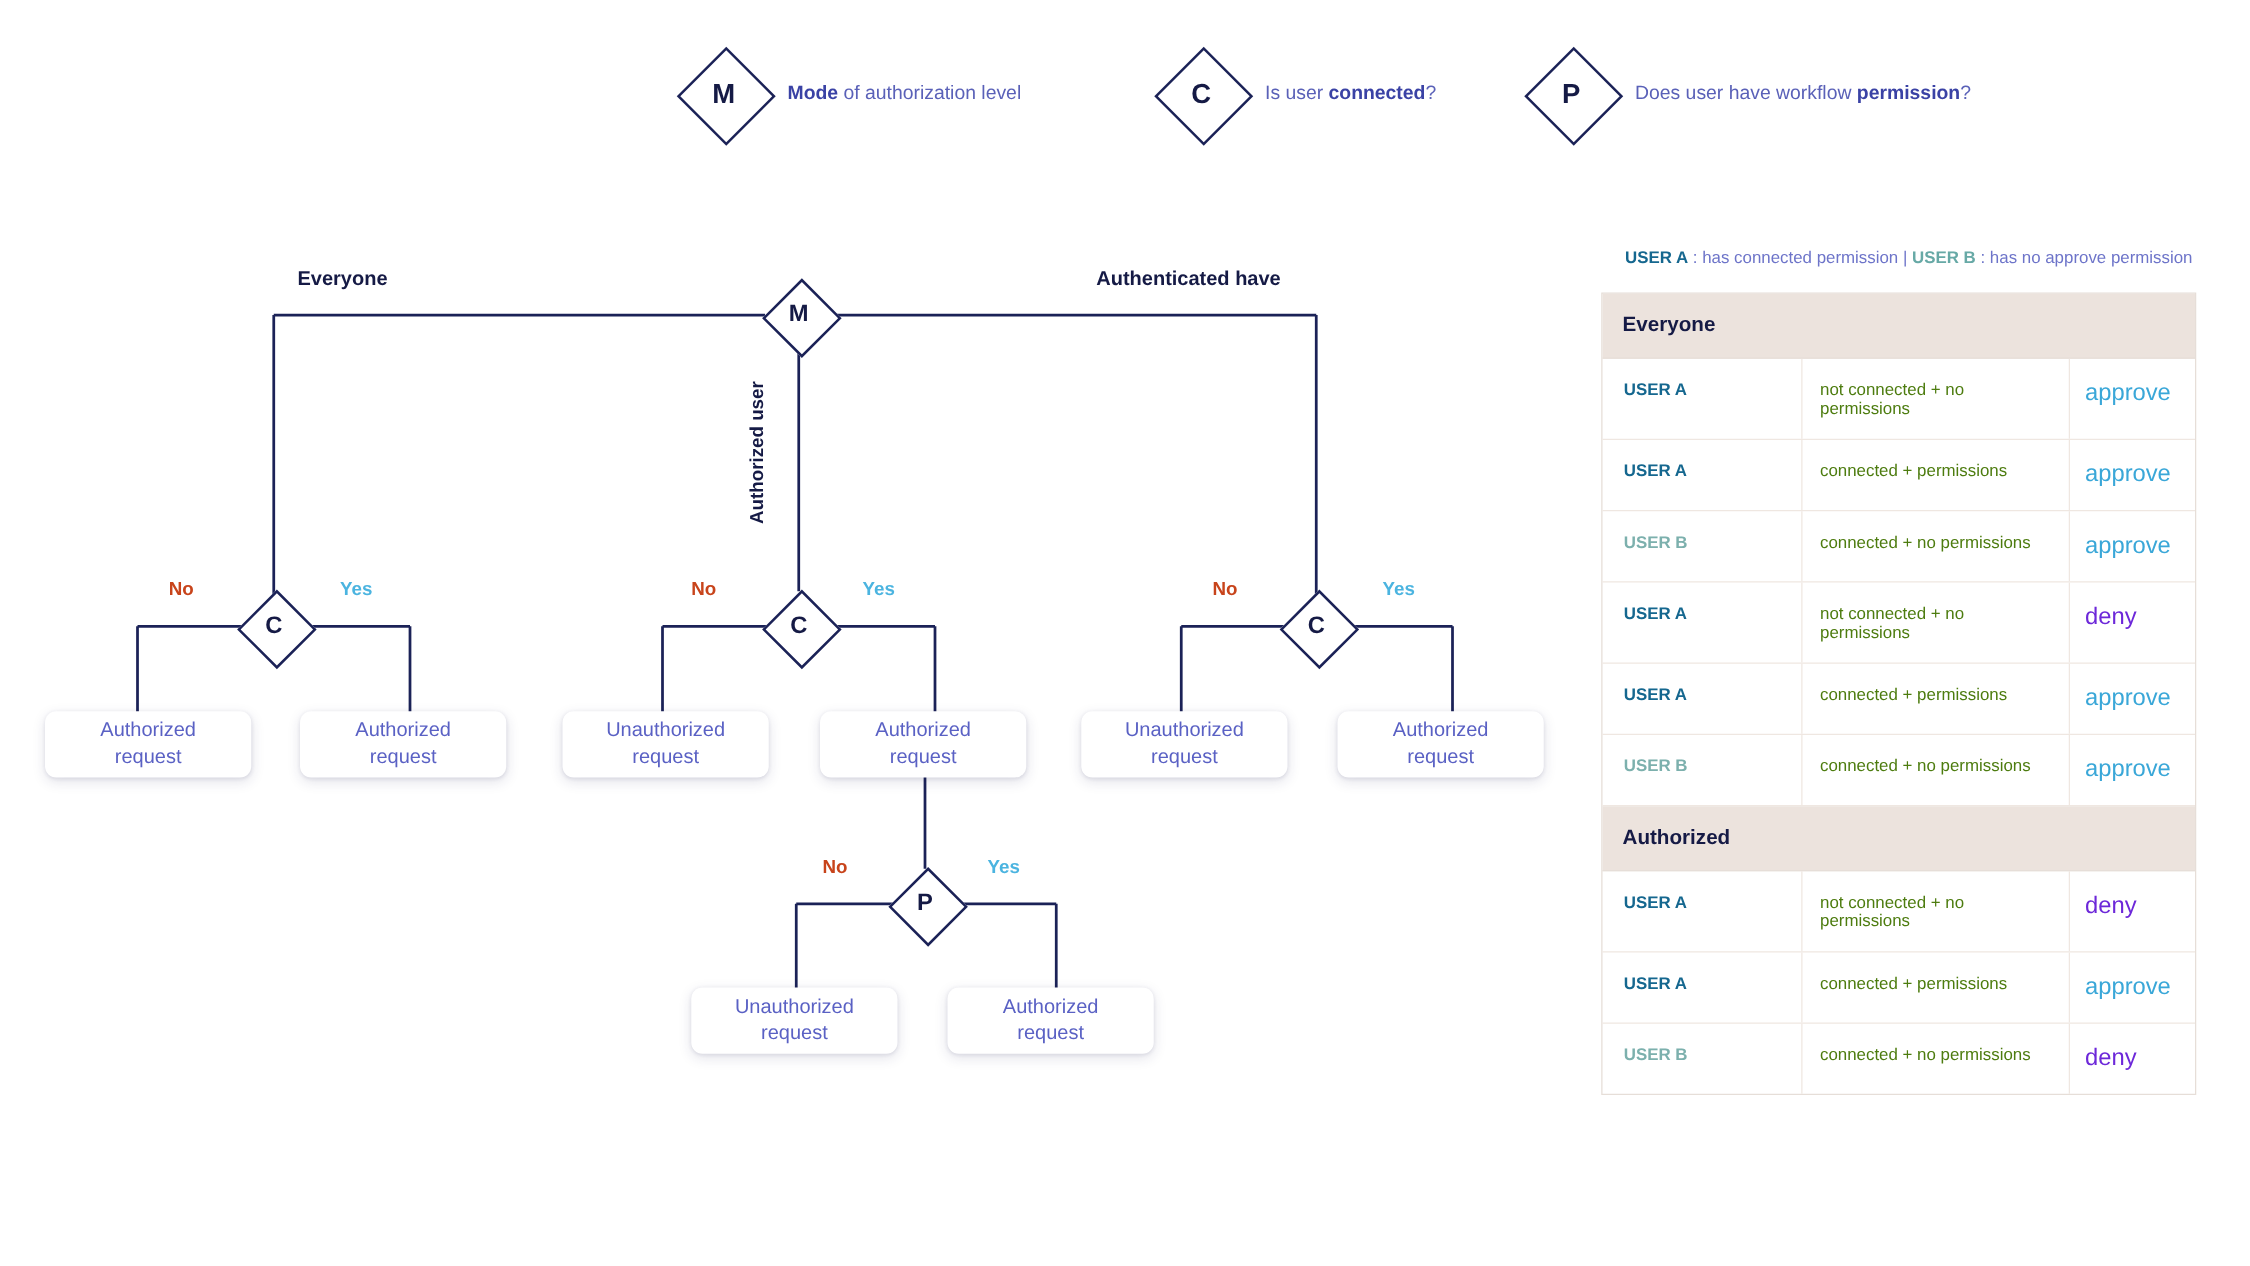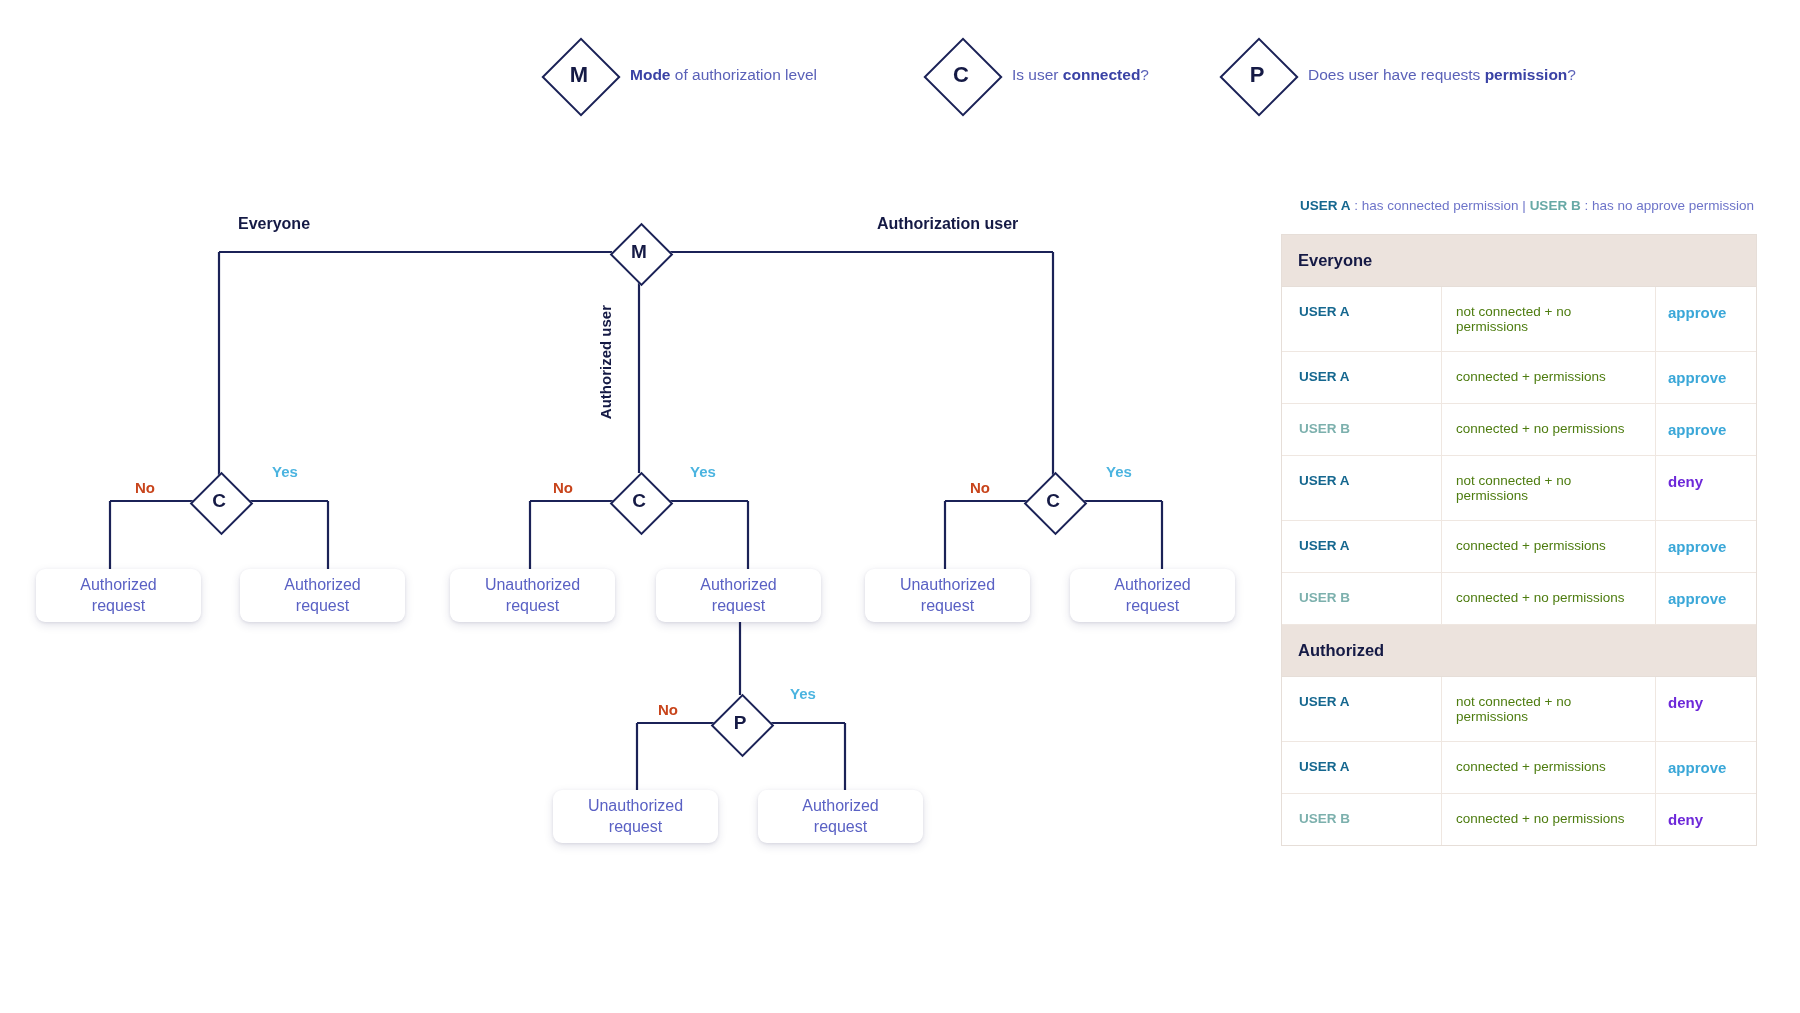--- a/index.html
+++ b/index.html
@@ -45,21 +45,21 @@
   }
   .node .glyph{
     position:absolute;left:0;top:0;right:0;bottom:0;
     display:flex;align-items:center;justify-content:center;
     font-size:19px;font-weight:bold;color:#151a45;
   }
 
   .edge-label{
     position:absolute;font-size:15px;font-weight:bold;white-space:nowrap;
   }
-  .lbl-no{color:#c8441b;margin-top:16px;}
+  .lbl-no{color:#c8441b;}
   .lbl-yes{color:#4bb4e0;}
   .lbl-branch{color:#151a45;font-size:16px;font-weight:bold;}
   .lbl-vert{
     position:absolute;color:#151a45;font-size:15px;font-weight:bold;
     writing-mode:vertical-rl;transform:rotate(180deg);white-space:nowrap;
   }
 
   .rbox{
     position:absolute;background:#fff;border-radius:9px;
     box-shadow:0 3px 10px rgba(40,40,90,.13), 0 1px 3px rgba(40,40,90,.10);
@@ -95,21 +95,21 @@
     font-size:13.5px;font-weight:bold;border-right:1px solid #efe7e1;
   }
   .c-user.a{color:#15678f;}
   .c-user.b{color:#7cb0ad;}
   .c-cond{
     flex:1;box-sizing:border-box;padding:17px 14px;
     font-size:13.5px;color:#4d7c0f;border-right:1px solid #efe7e1;
   }
   .c-res{
     width:100px;box-sizing:border-box;padding:17px 12px;
-    font-size:15px;font-weight:bold;
+    font-size:19px;font-weight:normal;
   }
   .c-res.approve{color:#3aa7d8;}
   .c-res.deny{color:#6d28d9;}
 </style>
 </head>
 <body>
 
 <div class="canvas">
 
 
@@ -127,21 +127,21 @@
       <div class="glyph">C</div>
     </div>
     <div class="legend-text"><span>Is user </span><b>connected</b><span>?</span></div>
   </div>
 
   <div class="legend-item" style="left:1220px;top:38px;">
     <div class="legend-dia">
       <div class="shape"></div>
       <div class="glyph">P</div>
     </div>
-    <div class="legend-text"><span>Does user have requests </span><b>permission</b><span>?</span></div>
+    <div class="legend-text"><span>Does user have workflow </span><b>permission</b><span>?</span></div>
   </div>
 
   <svg class="wires" viewBox="0 0 1800 1013">
 
     <line x1="219" y1="252" x2="612" y2="252"></line>
     <line x1="666" y1="252" x2="1053" y2="252"></line>
 
     <line x1="219" y1="252" x2="219" y2="501"></line>
 
     <line x1="1053" y1="252" x2="1053" y2="501"></line>
@@ -165,21 +165,21 @@
 
     <line x1="740" y1="620" x2="740" y2="695"></line>
 
     <line x1="637" y1="723" x2="740" y2="723"></line>
     <line x1="740" y1="723" x2="845" y2="723"></line>
     <line x1="637" y1="723" x2="637" y2="796"></line>
     <line x1="845" y1="723" x2="845" y2="796"></line>
   </svg>
 
   <div class="edge-label lbl-branch" style="left:238px;top:215px;">Everyone</div>
-  <div class="edge-label lbl-branch" style="left:877px;top:215px;">Authorization user</div>
+  <div class="edge-label lbl-branch" style="left:877px;top:215px;">Authenticated have</div>
   <div class="lbl-vert" style="left:597px;top:305px;">Authorized user</div>
 
   <div class="node" style="left:610px;top:223px;">
     <div class="shape"></div>
     <div class="glyph">M</div>
   </div>
 
   <div class="node" style="left:190px;top:472px;">
     <div class="shape"></div>
     <div class="glyph">C</div>

